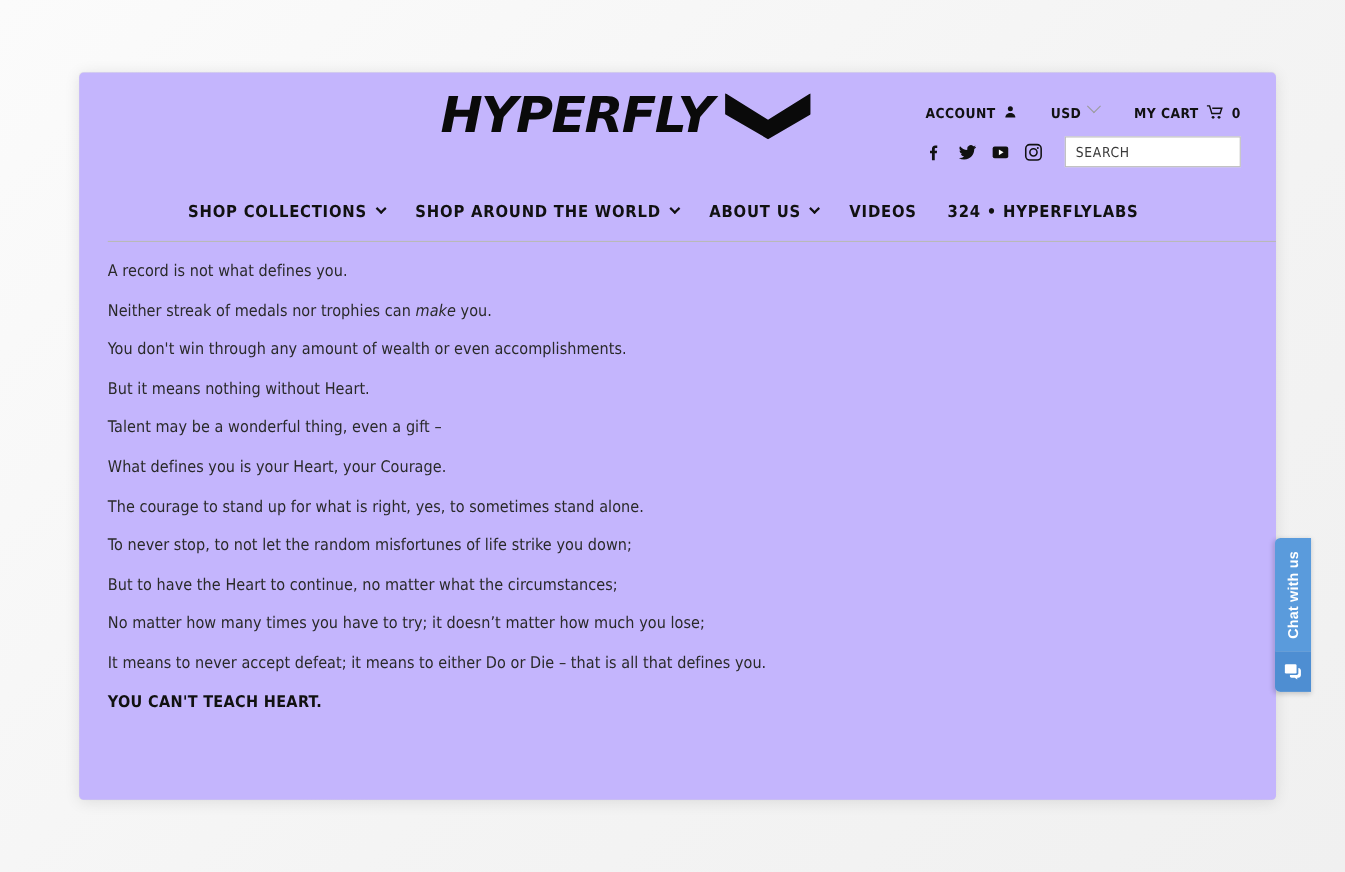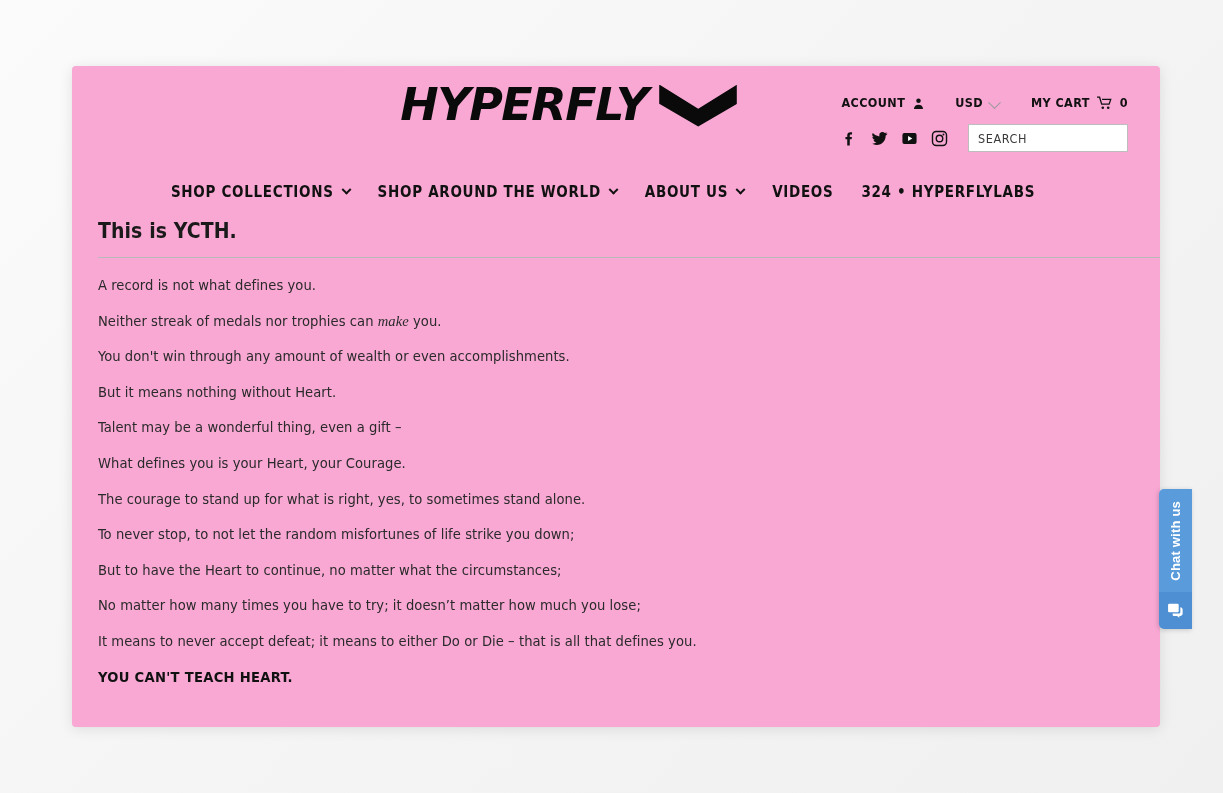--- a/index.html
+++ b/index.html
@@ -12,21 +12,21 @@
   }
   body {
     background: linear-gradient(135deg, #fbfbfb 0%, #f4f4f4 55%, #f0f0f0 100%);
   }
 
   
   .page-card {
     position: absolute;
     left: 72px; top: 66px;
     width: 1088px; height: 661px;
-    background: #f9a8d4;
+    background: #c4b5fd;
     border-radius: 4px;
     box-shadow: 0 2px 14px rgba(0,0,0,0.10), 0 0 1px rgba(0,0,0,0.06);
     overflow: hidden;
   }
 
   
   .site-header {
     position: relative;
     height: 107px;
   }
@@ -62,21 +62,21 @@
   .util-row {
     position: absolute;
     right: 32px; top: 27px;
     display: flex;
     align-items: center;
     gap: 0px;
     font-family: "DejaVu Sans Condensed", "Liberation Sans Narrow", "Liberation Sans", sans-serif;
   }
   .util-item {
     display: flex;
-    align-items: flex-end;
+    align-items: flex-start;
     gap: 7px;
     font-size: 12.5px;
     font-weight: 700;
     letter-spacing: 0.4px;
     color: #111;
     text-transform: uppercase;
     cursor: pointer;
     padding: 2px 0;
   }
   .util-gap-1 { margin-right: 30px; }
@@ -174,21 +174,21 @@
     max-width: 980px;
   }
   .body-copy p {
     font-family: "DejaVu Sans Condensed", "Liberation Sans Narrow", "Liberation Sans", sans-serif;
     font-size: 14.6px;
     line-height: 1;
     color: #2a2a2a;
     margin: 0 0 21px 0;
     letter-spacing: 0.05px;
   }
-  .body-copy p em { font-style: italic; font-family: Liberation Serif, serif; }
+  .body-copy p em { font-style: italic; }
   .body-copy p.strong-line {
     font-weight: 700;
     color: #111;
     letter-spacing: 0.3px;
   }
 
   
   .chat-widget {
     position: absolute;
     right: 31px; top: 489px;
@@ -305,21 +305,20 @@
     </div>
     <div class="nav-item">
       <span>VIDEOS</span>
     </div>
     <div class="nav-item">
       <span>324 • HYPERFLYLABS</span>
     </div>
   </nav>
 
   <article class="article">
-    <h1 class="article-title">This is YCTH.</h1>
     <div class="rule-holder">
       <hr class="title-rule">
     </div>
 
     <div class="body-copy">
       <p>A record is not what defines you.</p>
       <p><span>Neither streak of medals nor trophies can </span><em>make</em><span> you.</span></p>
       <p>You don't win through any amount of wealth or even accomplishments.</p>
       <p>But it means nothing without Heart.</p>
       <p>Talent may be a wonderful thing, even a gift –</p>

